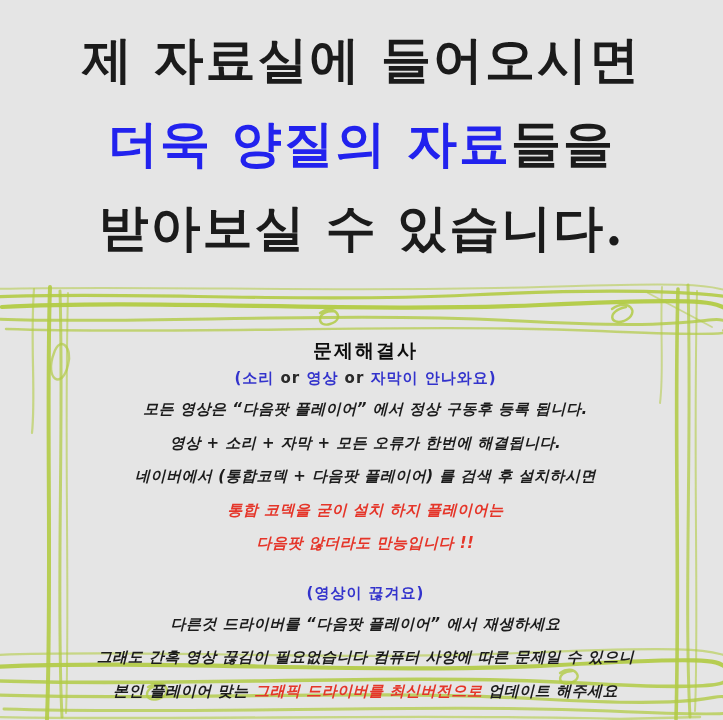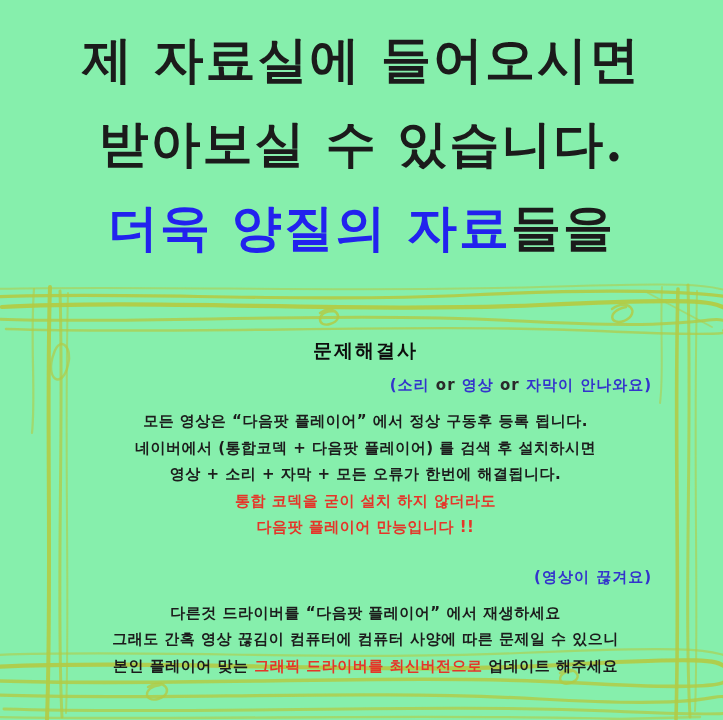--- a/index.html
+++ b/index.html
@@ -5,21 +5,21 @@
   :root{
     --text-black:#1b1b1b;
     --accent-blue:#2222ee;
     --deep-blue:#3333cc;
     --accent-red:#e53529;
     --frame-green:#b2cb45;
   }
   html,body{margin:0;padding:0;background:#ffffff;}
   .canvas{
     position:relative;width:723px;height:720px;margin:0 auto;
-    background:#86efac;overflow:hidden;
+    background:#e5e5e5;overflow:hidden;
     font-family:"DejaVu Sans", sans-serif;
   }
   
   .hero{
     position:absolute;top:0;left:0;width:723px;padding-top:18px;
     text-align:center;
     font-family:"DejaVu Serif", serif;
     font-size:50px;line-height:84px;font-weight:600;
     letter-spacing:2px;color:var(--text-black);
   }
@@ -31,41 +31,41 @@
   .panel{
     position:absolute;left:68px;right:60px;top:338px;
     text-align:center;font-weight:bold;
   }
   .panel-title{
     font-size:19px;line-height:24px;color:#0d0d0d;
     letter-spacing:2px;margin:0;
   }
   .panel-sub{
     font-size:15px;line-height:24px;color:var(--deep-blue);
-    letter-spacing:1px;margin:11px;text-align:right;
+    letter-spacing:1px;margin:4px;
   }
   .panel-sub .or{color:#2a2a2a;}
   .p-line{
     font-size:15px;line-height:26.5px;color:#1c1c1c;
-    letter-spacing:0.5px;margin:0;white-space:nowrap;
+    letter-spacing:0.5px;margin:7px;white-space:nowrap;font-style:italic;
   }
   .p-line.red{color:var(--accent-red);}
   .p-line .red{color:var(--accent-red);}
   .sub2{margin-top:24px;}
   .first-gap{margin-top:6px;}
 </style>
 </head>
 <body>
 
 <div class="canvas">
 
   <div class="hero">
     <div>제 자료실에 들어오시면</div>
+    <div><span class="blue">더욱 양질의 자료</span><span>들을</span></div>
     <div>받아보실 수 있습니다.</div>
-    <div><span class="blue">더욱 양질의 자료</span><span>들을</span></div>
   </div>
 
   <svg class="frame-svg" viewBox="0 0 723 437" aria-hidden="true">
 
     <path d="M-8 6 C 140 2, 360 10, 540 4 S 706 4, 730 8" stroke-width="2" opacity="0.55"></path>
     <path d="M-8 14 C 120 8, 300 20, 470 12 S 700 10, 730 14" stroke-width="3.2" opacity="0.9"></path>
     <path d="M2 24 C 150 16, 360 30, 540 22 S 710 20, 728 26" stroke-width="4.2" opacity="0.95"></path>
     <path d="M-4 36 C 140 42, 330 28, 520 38 S 705 32, 726 38" stroke-width="3" opacity="0.8"></path>
     <path d="M6 46 C 180 52, 420 40, 600 48 S 716 44, 724 48" stroke-width="2.4" opacity="0.7"></path>
     <path d="M320 30 c 14 -10, 27 6, 10 11 c -13 4, -15 -13, 4 -13" stroke-width="2.4" opacity="0.85"></path>
@@ -92,26 +92,26 @@
     <path d="M148 404 c 16 -10, 28 6, 10 12 c -14 4, -16 -12, 2 -14" stroke-width="2.4" opacity="0.8"></path>
     <path d="M560 390 c 14 -10, 26 6, 10 10 c -12 4, -15 -11, 2 -12" stroke-width="2.4" opacity="0.8"></path>
   </svg>
 
   <div class="panel">
     <p class="panel-title">문제해결사</p>
 
     <p class="panel-sub"><span>(소리 </span><span class="or">or</span><span> 영상 </span><span class="or">or</span><span> 자막이 안나와요)</span></p>
 
     <p class="p-line first-gap">모든 영상은  “다음팟 플레이어”  에서 정상 구동후 등록 됩니다.</p>
+    <p class="p-line">영상 + 소리 + 자막 + 모든 오류가 한번에 해결됩니다.</p>
     <p class="p-line">네이버에서 (통합코덱 + 다음팟 플레이어) 를 검색 후 설치하시면</p>
-    <p class="p-line">영상 + 소리 + 자막 + 모든 오류가 한번에 해결됩니다.</p>
 
-    <p class="p-line red">통합 코덱을 굳이 설치 하지 않더라도</p>
-    <p class="p-line red">다음팟 플레이어 만능입니다 !!</p>
+    <p class="p-line red">통합 코덱을 굳이 설치 하지 플레이어는</p>
+    <p class="p-line red">다음팟 않더라도 만능입니다 !!</p>
 
     <p class="panel-sub sub2">(영상이 끊겨요)</p>
 
     <p class="p-line first-gap">다른것 드라이버를  “다음팟 플레이어” 에서 재생하세요</p>
-    <p class="p-line">그래도 간혹 영상 끊김이 컴퓨터에 컴퓨터 사양에 따른 문제일 수 있으니</p>
+    <p class="p-line">그래도 간혹 영상 끊김이 필요없습니다 컴퓨터 사양에 따른 문제일 수 있으니</p>
     <p class="p-line"><span>본인 플레이어 맞는 </span><span class="red">그래픽 드라이버를 최신버전으로</span><span> 업데이트 해주세요</span></p>
   </div>
 
 </div>
 
 </body></html>

